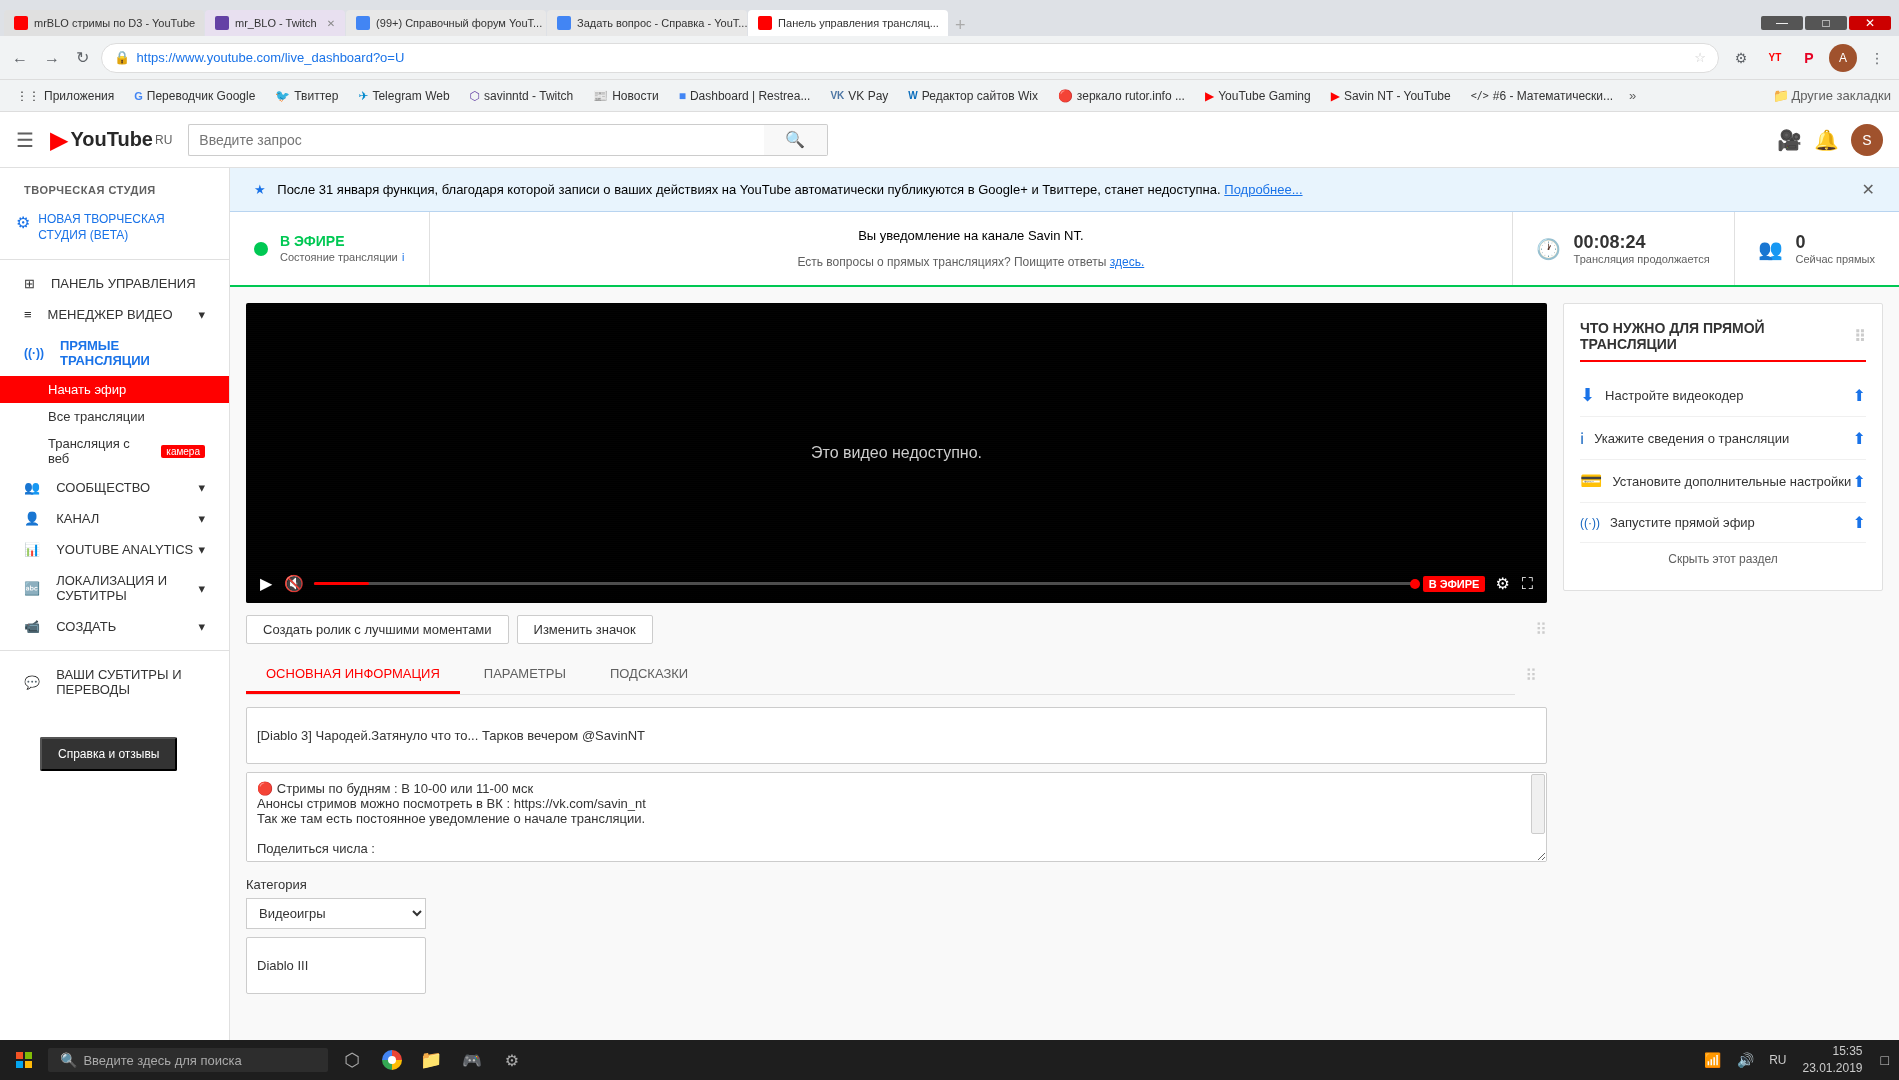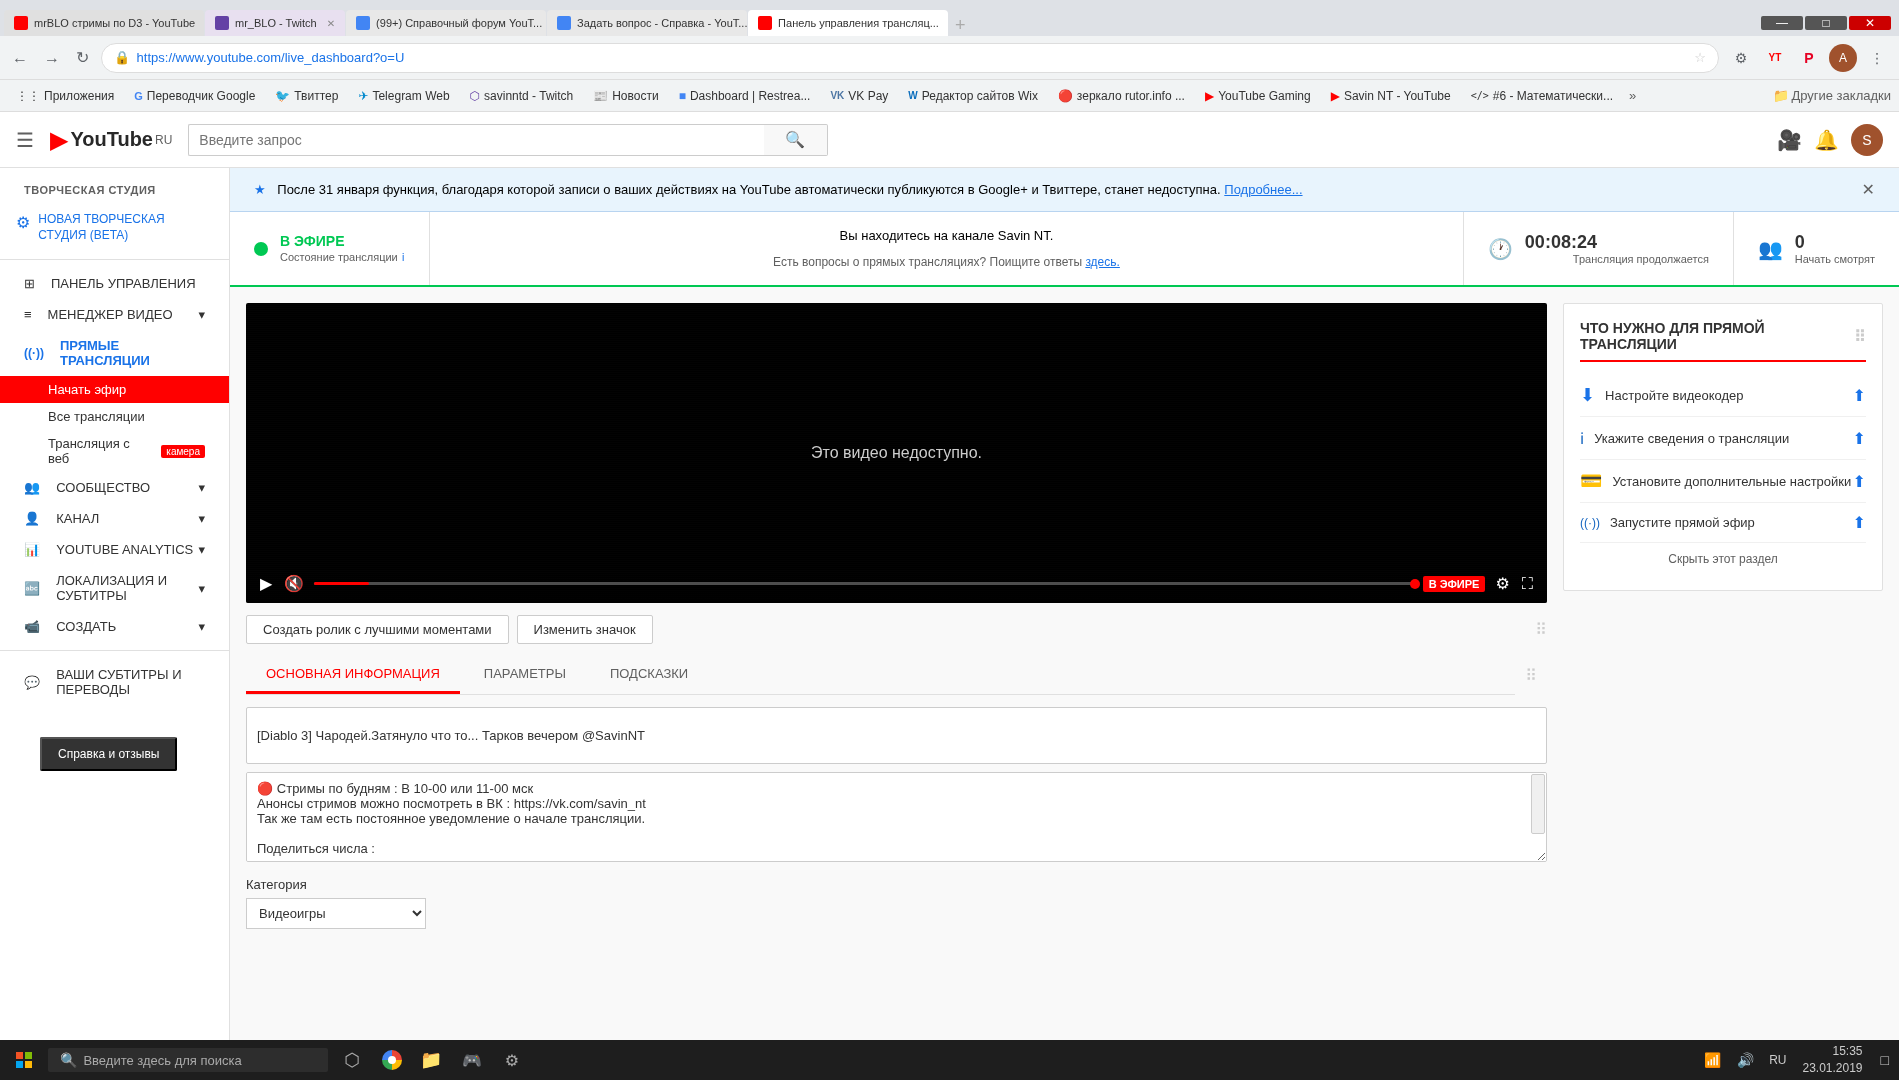--- a/index.html
+++ b/index.html
@@ -71,21 +71,21 @@
 
     
     .stream-status { background: #fff; border-bottom: 2px solid #00c853; display: flex; align-items: stretch; }
     .status-block { display: flex; align-items: center; gap: 12px; padding: 16px 24px; border-right: 1px solid #e0e0e0; }
     .status-block:last-child { border-right: none; }
     .status-dot { width: 14px; height: 14px; border-radius: 50%; background: #00c853; flex-shrink: 0; }
     .status-title { font-size: 14px; font-weight: bold; color: #00c853; }
     .status-subtitle { font-size: 11px; color: #606060; display: flex; align-items: center; gap: 4px; }
     .status-channel-link { color: #1a73e8; text-decoration: underline; cursor: pointer; }
     .status-time-val { font-size: 18px; font-weight: bold; color: #333; }
-    .status-time-label { font-size: 11px; color: #606060; margin-left: 48px; }
+    .status-time-label { font-size: 11px; color: #606060; }
     .status-viewers-val { font-size: 18px; font-weight: bold; color: #333; }
     .status-viewers-label { font-size: 11px; color: #606060; }
 
     
     .dashboard-grid { display: flex; gap: 0; padding: 16px; gap: 16px; }
     .dashboard-left { flex: 1; }
     .dashboard-right { width: 320px; flex-shrink: 0; }
 
     
     .video-player { background: #000; position: relative; width: 100%; aspect-ratio: 16/9; border-radius: 2px; overflow: hidden; }
@@ -398,38 +398,38 @@
           <span class="status-dot"></span>
           <div>
             <div class="status-title">В ЭФИРЕ</div>
             <div class="status-subtitle">
               <span>Состояние трансляции</span>
               <span style="color:#1a73e8; cursor:pointer;">ℹ</span>
             </div>
           </div>
         </div>
         <div class="status-block" style="flex:1; justify-content:center; flex-direction:column; text-align:center;">
-          <div style="font-size:13px; font-weight:500;">Вы находитесь на канале Savin NT.</div>
+          <div style="font-size:13px; font-weight:500;">Вы уведомление на канале Savin NT.</div>
           <div style="font-size:12px; color:#606060;">
             <span>Есть вопросы о прямых трансляциях? Поищите ответы</span>
             <span class="status-channel-link">здесь.</span>
           </div>
         </div>
         <div class="status-block" style="min-width:180px;">
           <span style="font-size:20px; color:#606060;">🕐</span>
           <div>
             <div class="status-time-val">00:08:24</div>
             <div class="status-time-label">Трансляция продолжается</div>
           </div>
         </div>
         <div class="status-block" style="min-width:130px;">
           <span style="font-size:20px; color:#606060;">👥</span>
           <div>
             <div class="status-viewers-val">0</div>
-            <div class="status-viewers-label">Начать смотрят</div>
+            <div class="status-viewers-label">Сейчас прямых</div>
           </div>
         </div>
       </div>
 
       <div class="dashboard-grid">
 
         <div class="dashboard-left">
 
           <div class="video-player" style="max-height:300px;">
             <div class="video-unavailable">Это видео недоступно.</div>
@@ -474,20 +474,23 @@
 
 Поделиться числа :</textarea>
               <div style="position:absolute; right:2px; top:2px; display:flex; flex-direction:column; gap:2px;">
                 <div style="width:14px; height:60px; background:#f0f0f0; border:1px solid #ccc; border-radius:2px; cursor:pointer;"></div>
               </div>
             </div>
             <div style="margin-top:12px;">
               <div class="form-label">Категория</div>
               <select class="form-select"><option>Видеоигры</option><option>Музыка</option><option>Спорт</option><option>Игры</option><option>Другое</option></select>
             </div>
+            <div style="margin-top:8px;">
+              <input type="text" class="form-input" style="width: 180px;" value="Diablo III">
+            </div>
           </div>
         </div>
 
         <div class="dashboard-right">
           <div class="right-panel">
             <div class="right-panel-title">
               <span>ЧТО НУЖНО ДЛЯ ПРЯМОЙ ТРАНСЛЯЦИИ</span>
               <span class="grid-dots">⠿</span>
             </div>
 

